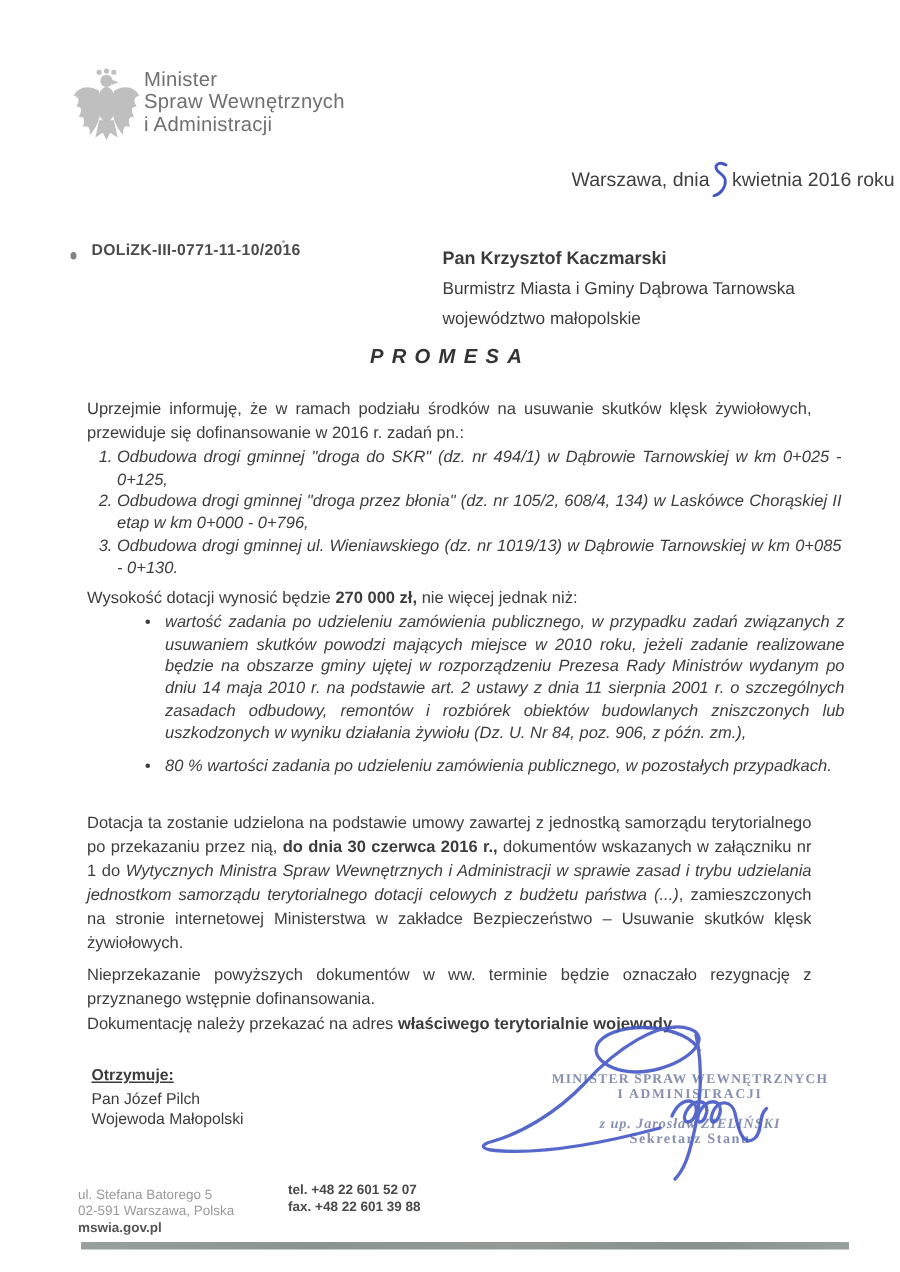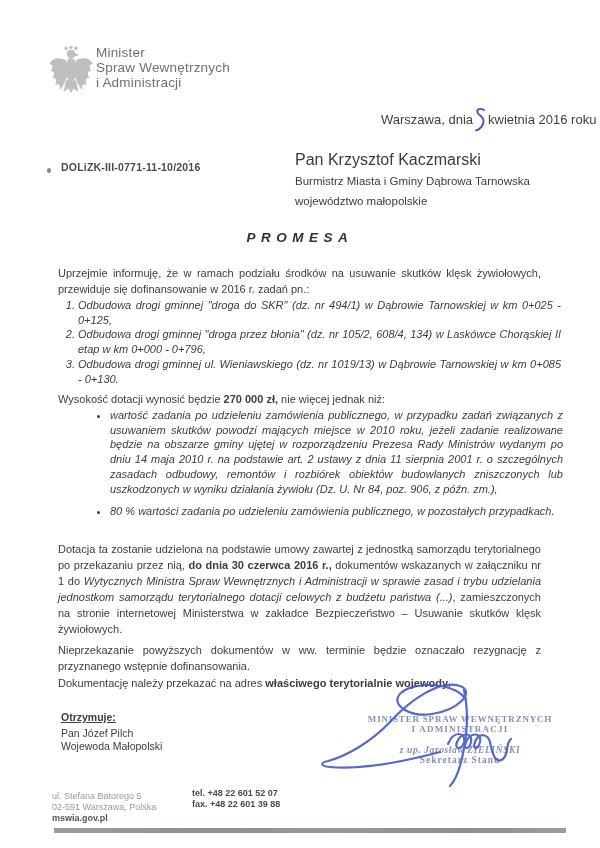--- a/index.html
+++ b/index.html
@@ -12,21 +12,21 @@
   .logo{position:absolute;left:48px;top:44px;width:46px;height:56px;}
   .ministry{position:absolute;left:96px;top:45px;font-size:13.5px;line-height:15px;color:#707070;letter-spacing:.2px;}
   .refno{position:absolute;left:61px;top:115px;font-size:10.5px;font-weight:600;color:#4b4b4b;letter-spacing:.2px;margin-top:46px;}
   .dateline{position:absolute;left:381px;top:112px;font-size:13px;color:#3f3f3f;display:flex;align-items:center;}
   .dateline .day{width:14px;height:26px;margin:-8px 1px -8px 0;}
   .speck{position:absolute;background:#5a5a5a;border-radius:50%;}
   .speck.s1{left:47px;top:168px;width:4px;height:5px;opacity:.75;}
   .speck.s2{left:188px;top:160px;width:2px;height:2px;opacity:.5;}
   
   .addressee{position:absolute;left:295px;top:150px;font-size:11.5px;line-height:20.5px;color:#3c3c3c;}
-  .addressee .name{font-weight:normal;font-size:16px;}
+  .addressee .name{font-weight:bold;font-size:12px;margin-top:12px;}
   
   .doc-title{position:absolute;left:0;right:0;top:230px;text-align:center;
     font-size:13.5px;font-weight:bold;font-style:italic;letter-spacing:5.5px;color:#333;}
   
   .para{position:absolute;left:58px;width:483px;text-align:justify;font-size:11px;line-height:15.6px;color:#3d3d3d;}
   .p-intro{top:255px;}
   .tasks{position:absolute;left:58px;top:298px;width:483px;margin:0;padding:0 0 0 20px;
     font-size:11px;line-height:14.7px;font-style:italic;text-align:justify;color:#3d3d3d;}
   .tasks li{margin:0;}
   .p-grant{top:381px;text-align:left;}

